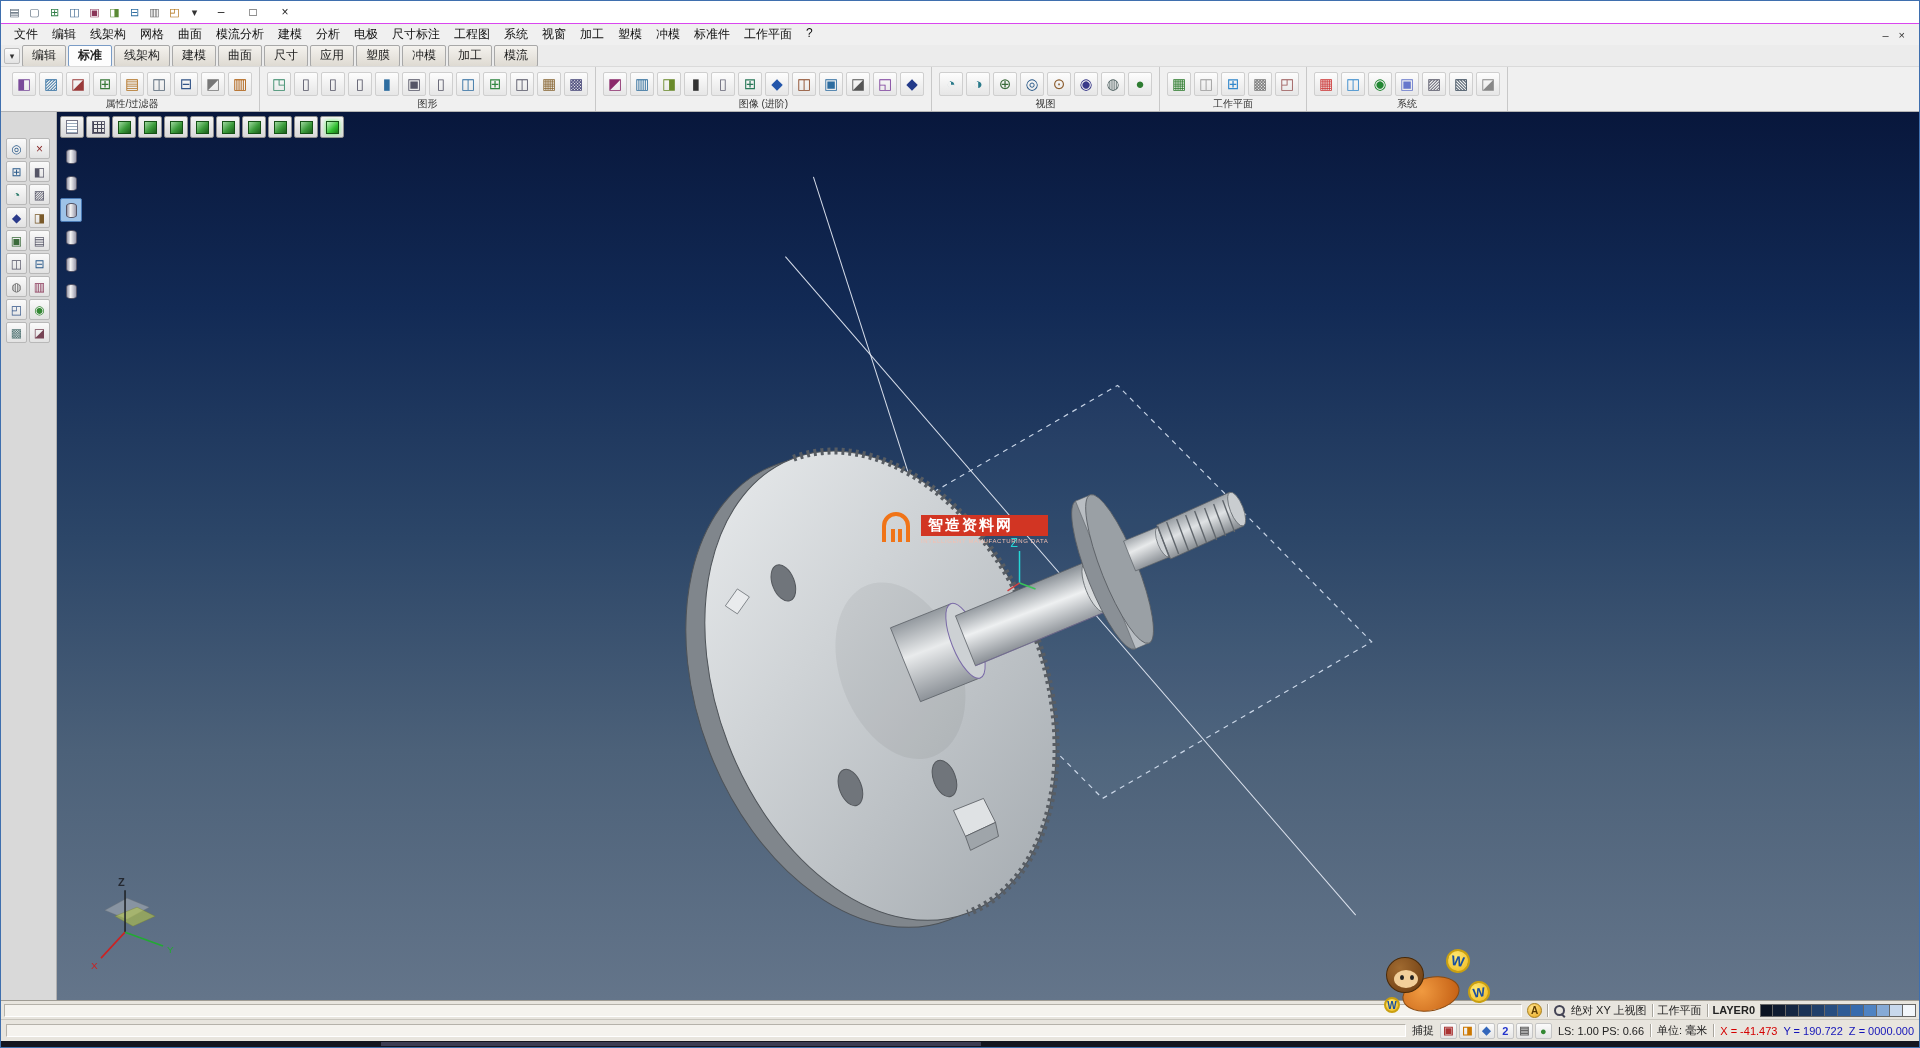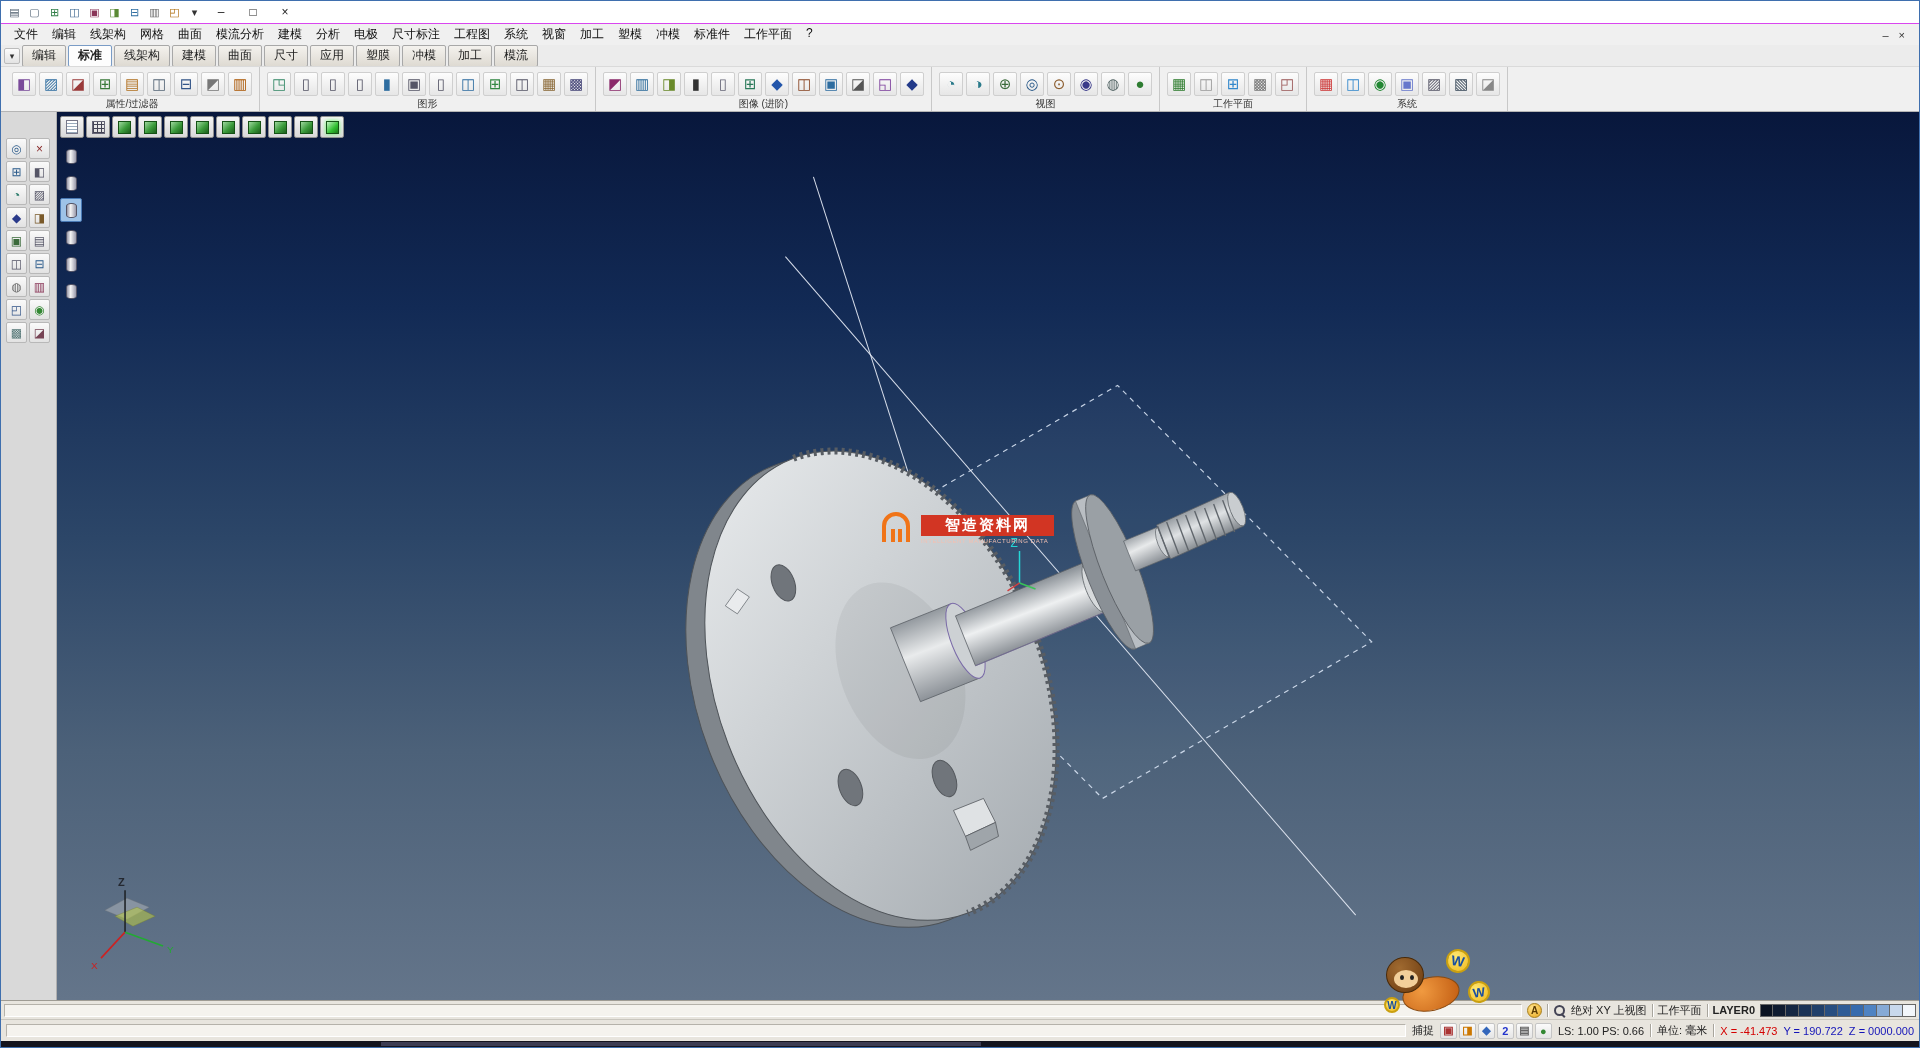--- a/index.html
+++ b/index.html
@@ -49,21 +49,21 @@
   .vpg-cube.bright{background:linear-gradient(135deg,#c2f2c2,#2fbf2f 60%,#1a7a1a);box-shadow:0 0 4px #6f6;}
 
   .doc-toolbar{position:absolute;top:32px;left:3px;display:flex;flex-direction:column;gap:3px;z-index:10;}
   .doc-btn{width:22px;height:24px;display:flex;align-items:center;justify-content:center;border:1px solid transparent;border-radius:2px;}
   .doc-btn.selected{background:#9ec3e8;border-color:#4a7ab5;}
   .cyl-glyph{width:11px;height:15px;background:linear-gradient(90deg,#99a,#f4f4f4 40%,#99a);border:1px solid #556;border-radius:5px/3px;}
 
   
   .watermark{position:absolute;left:820px;top:398px;display:flex;align-items:center;gap:6px;z-index:5;}
   .wm-text{display:flex;flex-direction:column;}
-  .wm-title{background:#d23523;color:#fff;font-size:15px;font-weight:bold;padding:1px 24px;letter-spacing:2px;white-space:nowrap;}
+  .wm-title{background:#d23523;color:#fff;font-size:15px;font-weight:bold;padding:1px 7px;letter-spacing:2px;white-space:nowrap;}
   .wm-sub{font-size:6px;color:#f3c0b2;letter-spacing:0.6px;margin-top:1px;white-space:nowrap;}
 
   
   .status1{height:19px;background:#e8e5de;border-top:1px solid #9f9c94;display:flex;align-items:center;font-size:11px;gap:5px;padding:0 3px;color:#222;flex:0 0 auto;}
   .s-field{flex:1;height:13px;background:#f5f3ee;border:1px solid #b5b2aa;border-bottom-color:#fff;border-right-color:#fff;}
   .s-sep{width:1px;height:13px;background:#a8a59d;box-shadow:1px 0 0 #fff;}
   .abadge{width:15px;height:15px;border-radius:50%;background:radial-gradient(circle at 35% 30%,#ffe28a,#e8a81e);border:1px solid #a87f1a;color:#5a3a00;font-weight:bold;font-size:10px;display:flex;align-items:center;justify-content:center;}
   .mag{width:13px;height:13px;position:relative;}
   .mag::before{content:"";position:absolute;left:1px;top:1px;width:7px;height:7px;border:2px solid #445;border-radius:50%;}
   .mag::after{content:"";position:absolute;left:9px;top:9px;width:5px;height:2px;background:#445;transform:rotate(45deg);transform-origin:0 0;}

